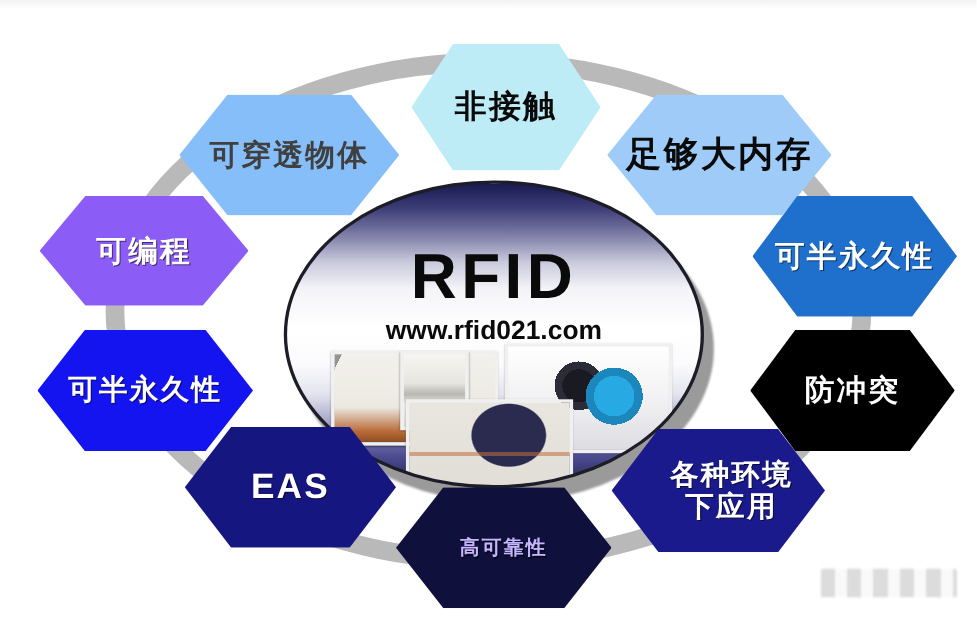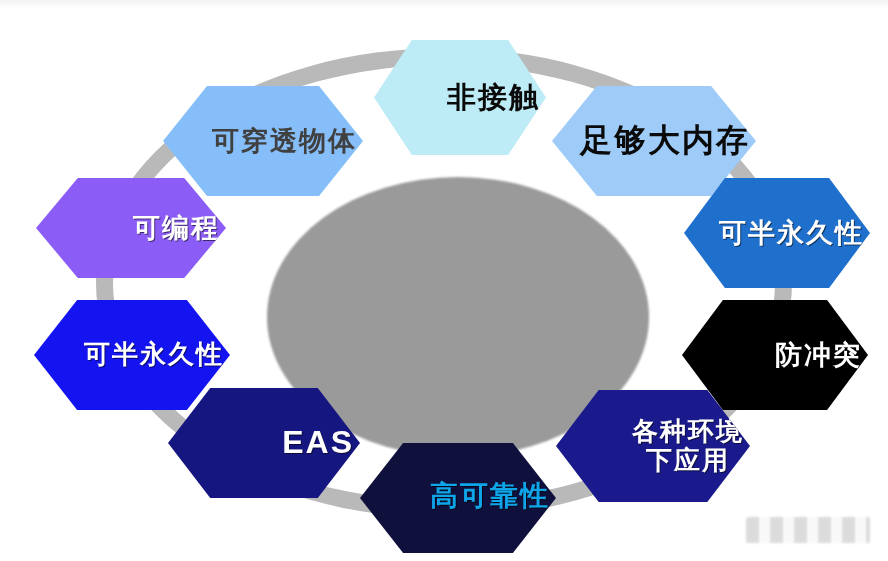--- a/index.html
+++ b/index.html
@@ -129,21 +129,21 @@
       linear-gradient(to bottom, rgba(0,0,0,0) 0 42%, rgba(190,110,60,.55) 42% 46%, rgba(0,0,0,0) 46%),
       linear-gradient(70deg, rgba(190,110,60,.5) 0 4px, rgba(0,0,0,0) 4px 26px),
       radial-gradient(ellipse at 62% 28%, #2b2b4f 0 26%, rgba(0,0,0,0) 27%),
       linear-gradient(to bottom, #e9e6e0 0%, #dedad3 100%);
   }
   
   .hex {
     position: absolute;
     display: flex;
     align-items: center;
-    justify-content: flex-end;
+    justify-content: center;
     text-align: center;
     clip-path: polygon(22% 0%, 78% 0%, 100% 50%, 78% 100%, 22% 100%, 0% 50%);
     box-sizing: border-box;
     padding: 21px 6px;
   }
   .hex .hex-label {
     font-weight: bold;
     line-height: 1.12;
     letter-spacing: 2px;
     white-space: pre-line;
@@ -174,20 +174,28 @@
 </head>
 <body>
 
 <div id="canvas">
 
   <div class="top-band"></div>
 
   <div class="ring"></div>
 
   <div class="core-shadow"></div>
+  <div class="core">
+    <div class="core-title">RFID</div>
+    <div class="core-url">www.rfid021.com</div>
+    <div class="thumb thumb-a"></div>
+    <div class="thumb thumb-b"></div>
+    <div class="thumb thumb-c"></div>
+    <div class="thumb thumb-d"></div>
+  </div>
 
   <div id="hex-layer">
       <div class="hex hex-light" style="left: 374px; top: 40px; width: 172px; height: 115px; background: rgb(189, 236, 247);">
         <span class="hex-label" style="font-size: 29px; color: rgb(10, 10, 10);">非接触</span>
       </div>
       <div class="hex hex-light" style="left: 163px; top: 86px; width: 200px; height: 110px; background: rgb(134, 190, 250);">
         <span class="hex-label" style="font-size: 27px; color: #404040;">可穿透物体</span>
       </div>
       <div class="hex hex-light" style="left: 552px; top: 86px; width: 204px; height: 110px; background: rgb(158, 203, 247);">
         <span class="hex-label" style="font-size: 32px; color: rgb(10, 10, 10);">足够大内存</span>
@@ -205,18 +213,18 @@
         <span class="hex-label" style="font-size: 27px; color: rgb(255, 255, 255);">防冲突</span>
       </div>
       <div class="hex hex-dark" style="left: 168px; top: 388px; width: 192px; height: 110px; background: rgb(22, 22, 128);">
         <span class="hex-label" style="font-size: 32px; color: rgb(255, 255, 255);">EAS</span>
       </div>
       <div class="hex hex-dark" style="left: 556px; top: 390px; width: 194px; height: 112px; background: rgb(26, 26, 140);">
         <span class="hex-label" style="font-size: 26px; color: rgb(255, 255, 255); margin-left: 24px;">各种环境
 下应用</span>
       </div>
       <div class="hex hex-dark" style="left: 360px; top: 443px; width: 196px; height: 110px; background: rgb(16, 16, 60);">
-        <span class="hex-label" style="font-size: 28px; color: #0ea5e9; font-family: Liberation Mono, monospace;">高可靠性</span>
+        <span class="hex-label" style="font-size: 18px; color: #c4b5fd;">高可靠性</span>
       </div>
     </div>
 
   <div class="watermark"></div>
 </div>
 
 </body></html>

